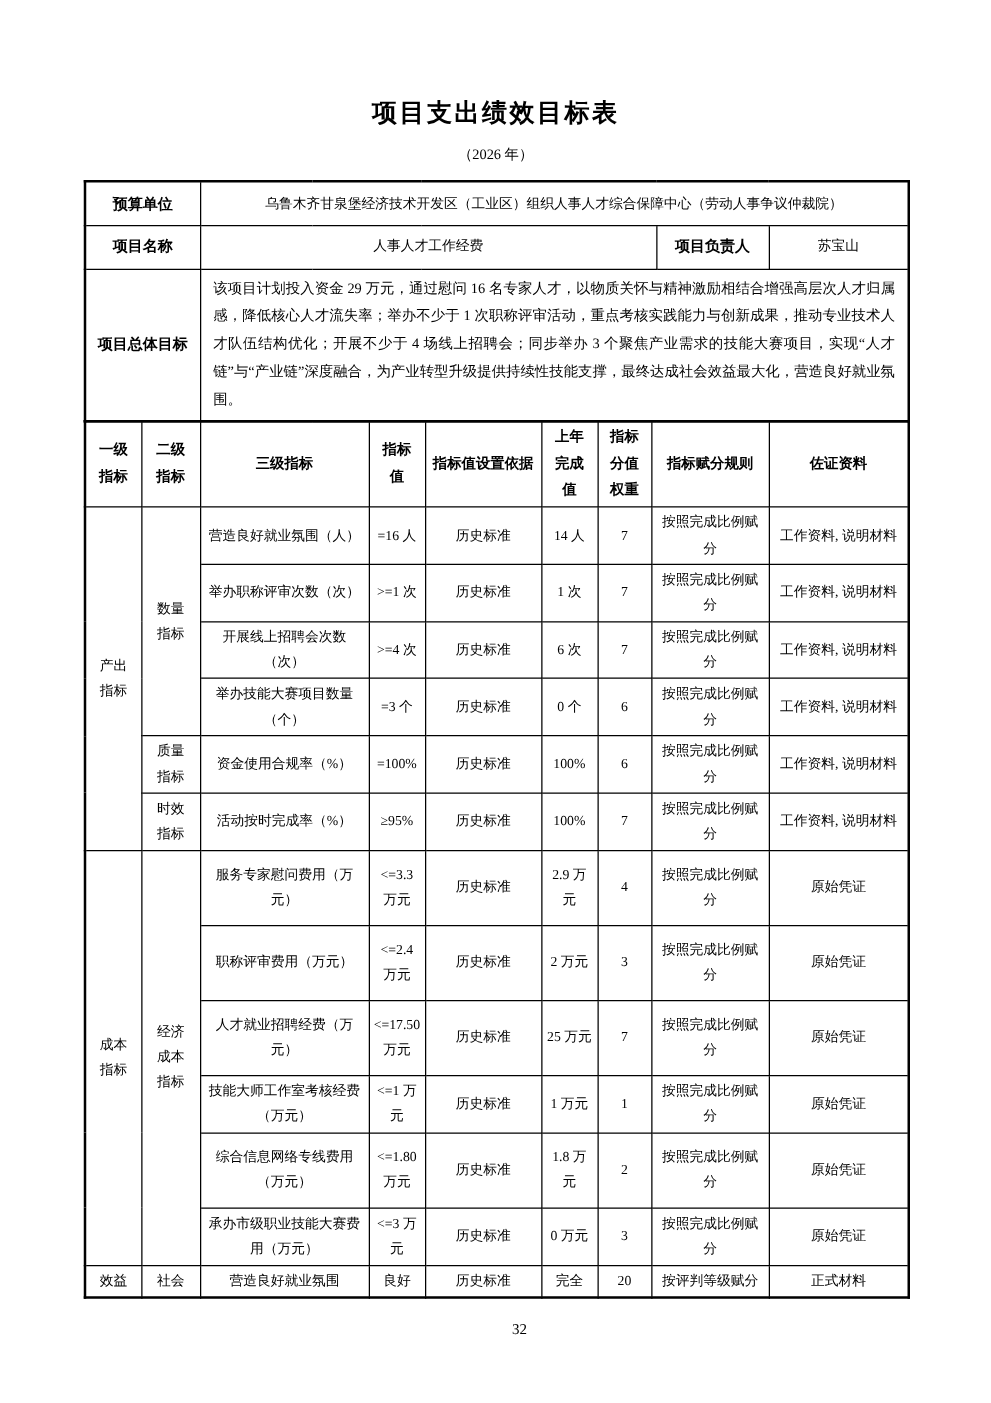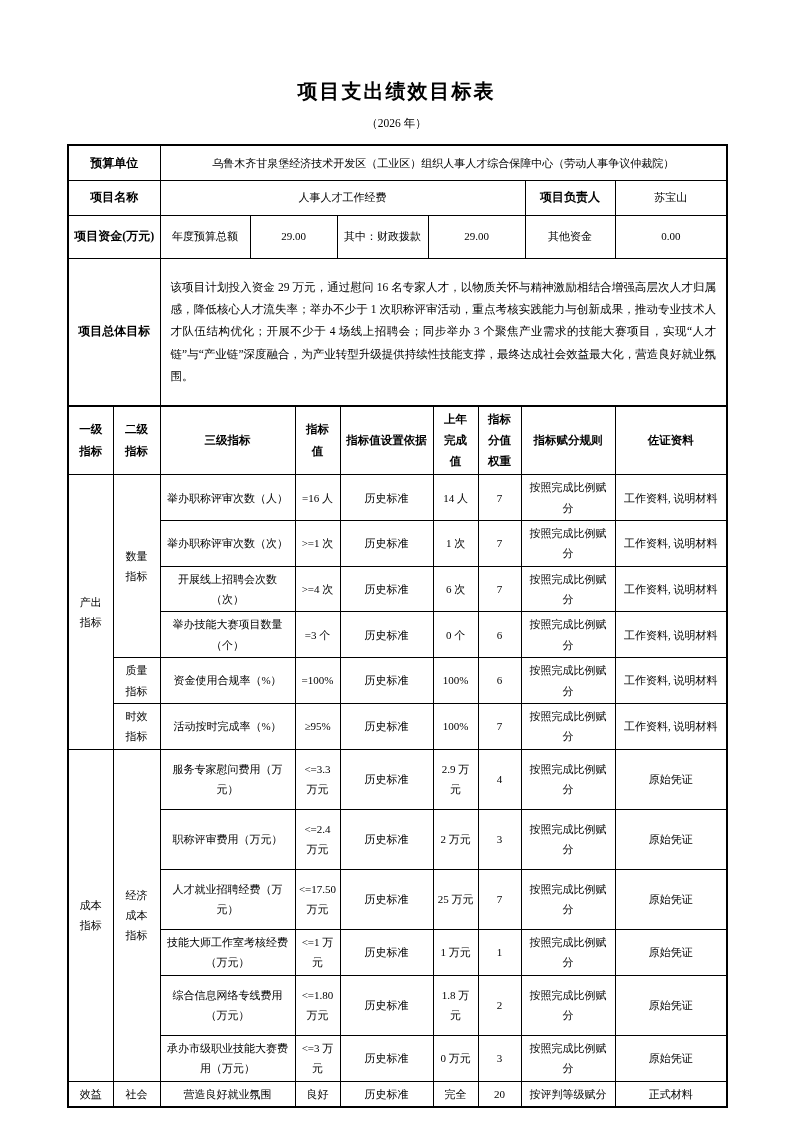--- a/index.html
+++ b/index.html
@@ -30,21 +30,21 @@
     font-size: 11px; line-height: 1.85;
     padding: 2px 3px;
     word-break: break-all;
     font-weight: normal;
   }
   th { font-weight: bold; font-size: 11.5px; }
   .lbl { font-weight: bold; font-size: 12px; }
   .narrow { padding: 2px 8px; }
   .goal-text {
     text-align: justify; text-justify: inter-character;
-    padding: 17px 10px; font-size: 11.5px; line-height: 1.95;
+    padding: 4px 10px; font-size: 11.5px; line-height: 1.95;
   }
   .page-num { text-align: center; font-size: 12px; margin-top: 17px; padding-left: 38px; }
 </style>
 </head>
 <body>
 
 <div class="sheet">
 
   <div class="doc-title">项目支出绩效目标表</div>
   <div class="doc-subtitle">（2026 年）</div>
@@ -64,29 +64,20 @@
       <tbody>
           <tr style="height:35px">
         <td class="lbl">预算单位</td>
         <td colspan="6">乌鲁木齐甘泉堡经济技术开发区（工业区）组织人事人才综合保障中心（劳动人事争议仲裁院）</td>
       </tr>
       <tr style="height:35px">
         <td class="lbl">项目名称</td>
         <td colspan="4">人事人才工作经费</td>
         <td class="lbl">项目负责人</td>
         <td>苏宝山</td>
-      </tr>
-      <tr style="height:43px">
-        <td class="lbl">项目资金(万元)</td>
-        <td>年度预算总额</td>
-        <td>29.00</td>
-        <td>其中：财政拨款</td>
-        <td>29.00</td>
-        <td>其他资金</td>
-        <td>0.00</td>
       </tr>
       <tr style="height:92px">
         <td class="lbl">项目总体目标</td>
         <td colspan="6" class="goal-text">该项目计划投入资金 29 万元，通过慰问 16 名专家人才，以物质关怀与精神激励相结合增强高层次人才归属感，降低核心人才流失率；举办不少于 1 次职称评审活动，重点考核实践能力与创新成果，推动专业技术人才队伍结构优化；开展不少于 4 场线上招聘会；同步举办 3 个聚焦产业需求的技能大赛项目，实现“人才链”与“产业链”深度融合，为产业转型升级提供持续性技能支撑，最终达成社会效益最大化，营造良好就业氛围。</td>
       </tr>
     </tbody>
       </table>
 
     <table class="lower">
       <colgroup>
@@ -109,21 +100,21 @@
         <th>指标值设置依据</th>
         <th class="narrow">上年完成值</th>
         <th class="narrow">指标分值权重</th>
         <th>指标赋分规则</th>
         <th>佐证资料</th>
       </tr>
 
       <tr style="height:42px">
         <td rowspan="6" class="narrow">产出指标</td>
         <td rowspan="4" class="narrow">数量指标</td>
-        <td>举办职称评审次数（人）</td>
+        <td>营造良好就业氛围（人）</td>
         <td>=16 人</td>
         <td>历史标准</td>
         <td>14 人</td>
         <td>7</td>
         <td>按照完成比例赋分</td>
         <td>工作资料, 说明材料</td>
       </tr>
       <tr style="height:42px">
         <td>举办职称评审次数（次）</td>
         <td>&gt;=1 次</td>

